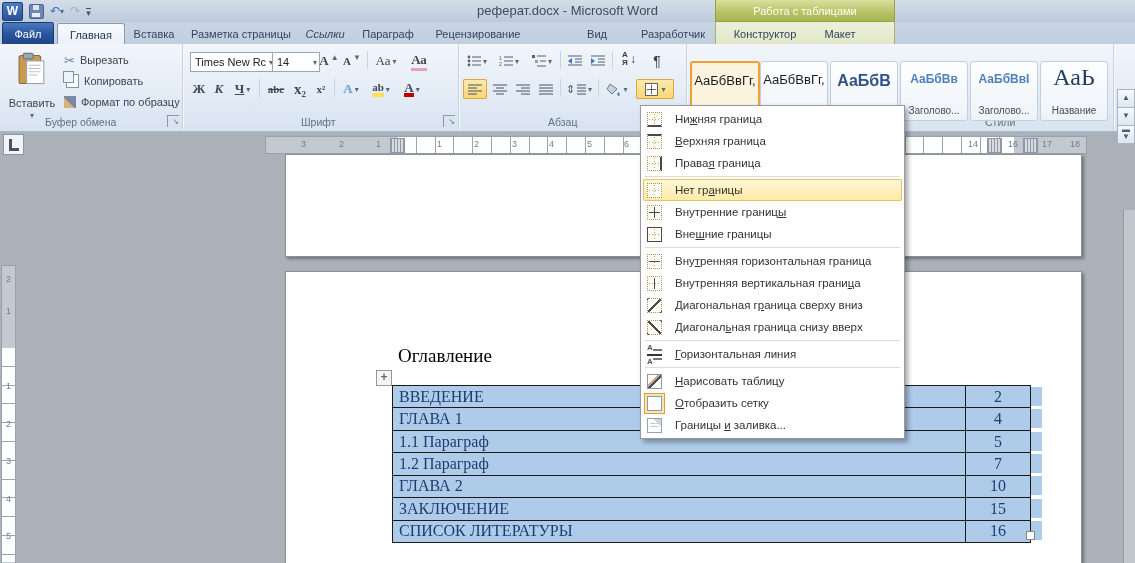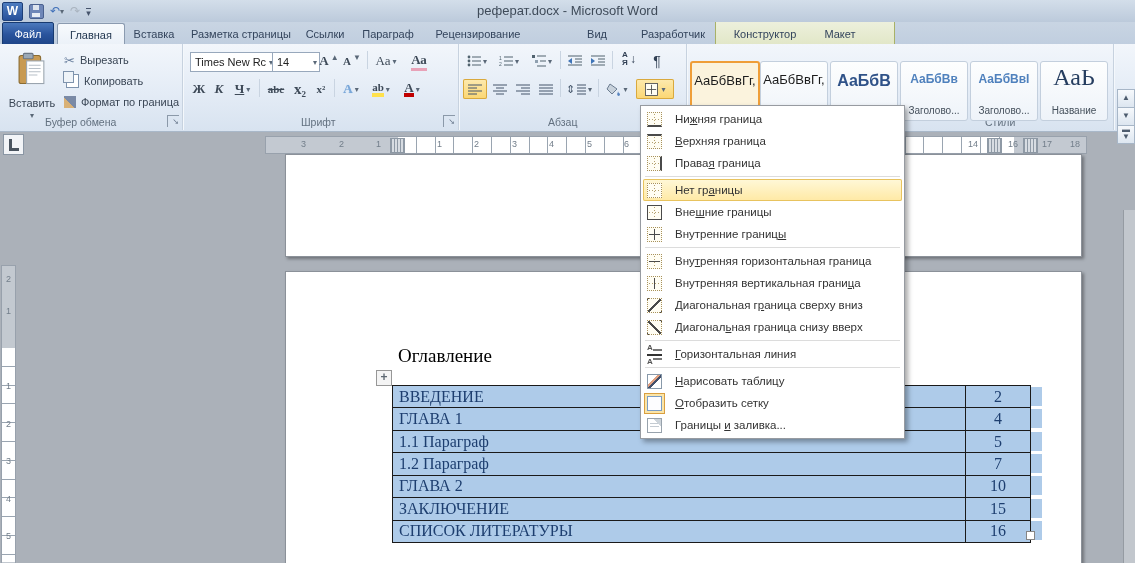--- a/index.html
+++ b/index.html
@@ -183,29 +183,30 @@
 
   <div class="titlebar">
     <div class="qat">
       <span class="wlogo">W</span>
       <span class="floppy"></span>
       <span class="qbtn">↶<span class="ar">▾</span></span>
       <span class="qbtn dis">↷</span>
       <span class="qdrop">▾</span>
     </div>
     <div class="title">реферат.docx - Microsoft Word</div>
+    <div class="ctx-hdr">Работа с таблицами</div>
   </div>
 
   <div class="tabrow">
     <div class="ctx-bg"></div>
   <div class="tab file" style="left: 2px; width: 50px;">Файл</div>
       <div class="tab active" style="left: 57px; width: 66px;">Главная</div>
       <div class="tab" style="left: 123px; width: 62px;">Вставка</div>
       <div class="tab" style="left: 185px; width: 112px;">Разметка страницы</div>
-      <div class="tab" style="left: 297px; width: 56px;">Ссылки</div>
+      <div class="tab" style="left: 297px; width: 56px; font-style: italic;">Ссылки</div>
       <div class="tab" style="left: 353px; width: 70px;">Параграф</div>
       <div class="tab" style="left: 423px; width: 110px;">Рецензирование</div>
       <div class="tab" style="left: 571px; width: 52px;">Вид</div>
       <div class="tab" style="left: 628px; width: 90px;">Разработчик</div>
       <div class="tab" style="left: 722px; width: 86px;">Конструктор</div>
       <div class="tab" style="left: 812px; width: 56px;">Макет</div>
     </div>
 
   <div class="ribbon">
 
@@ -223,21 +224,21 @@
       <div class="srow" style="left:64px;top:7px">
         <span class="cutglyph">✂</span>
         <span class="smtxt">Вырезать</span>
       </div>
       <div class="srow" style="left:64px;top:28px">
         <span class="copy-ic"></span>
         <span class="smtxt">Копировать</span>
       </div>
       <div class="srow" style="left:64px;top:49px">
         <span class="brush-ic"></span>
-        <span class="smtxt">Формат по граница</span>
+        <span class="smtxt">Формат по образцу</span>
       </div>
       <span class="grp-label" style="left:45px">Буфер обмена</span>
       <span class="dl">↘</span>
     </div>
 
     <div class="grp" style="left:183px;width:275px">
       <div class="combo" style="left:7px;top:8px;width:78px">
         <span>Times New Rc</span>
           <span class="ar">▾</span>
       </div>
@@ -517,27 +518,27 @@
       <div class="menu-item">
         <div class="mi-icon bic icon-border-right"></div>
         <div class="mi-label">Права<u>я</u> граница</div>
       </div>
       <div class="menu-sep"></div>
       <div class="menu-item hl">
         <div class="mi-icon bic icon-no-border"></div>
         <div class="mi-label">Нет гр<u>а</u>ницы</div>
       </div>
       <div class="menu-item">
+        <div class="mi-icon bic icon-inside-borders"></div>
+        <div class="mi-label">Внутренние границ<u>ы</u></div>
+      </div>
+      <div class="menu-item">
         <div class="mi-icon bic icon-outside-borders"></div>
         <div class="mi-label">Вне<u>ш</u>ние границы</div>
       </div>
-      <div class="menu-item">
-        <div class="mi-icon bic icon-inside-borders"></div>
-        <div class="mi-label">Внутренние границ<u>ы</u></div>
-      </div>
       <div class="menu-sep"></div>
       <div class="menu-item">
         <div class="mi-icon bic icon-inside-horizontal"></div>
         <div class="mi-label">Вну<u>т</u>ренняя горизонтальная граница</div>
       </div>
       <div class="menu-item">
         <div class="mi-icon bic icon-inside-vertical"></div>
         <div class="mi-label">Внутренняя вертикальная грани<u>ц</u>а</div>
       </div>
       <div class="menu-item">

